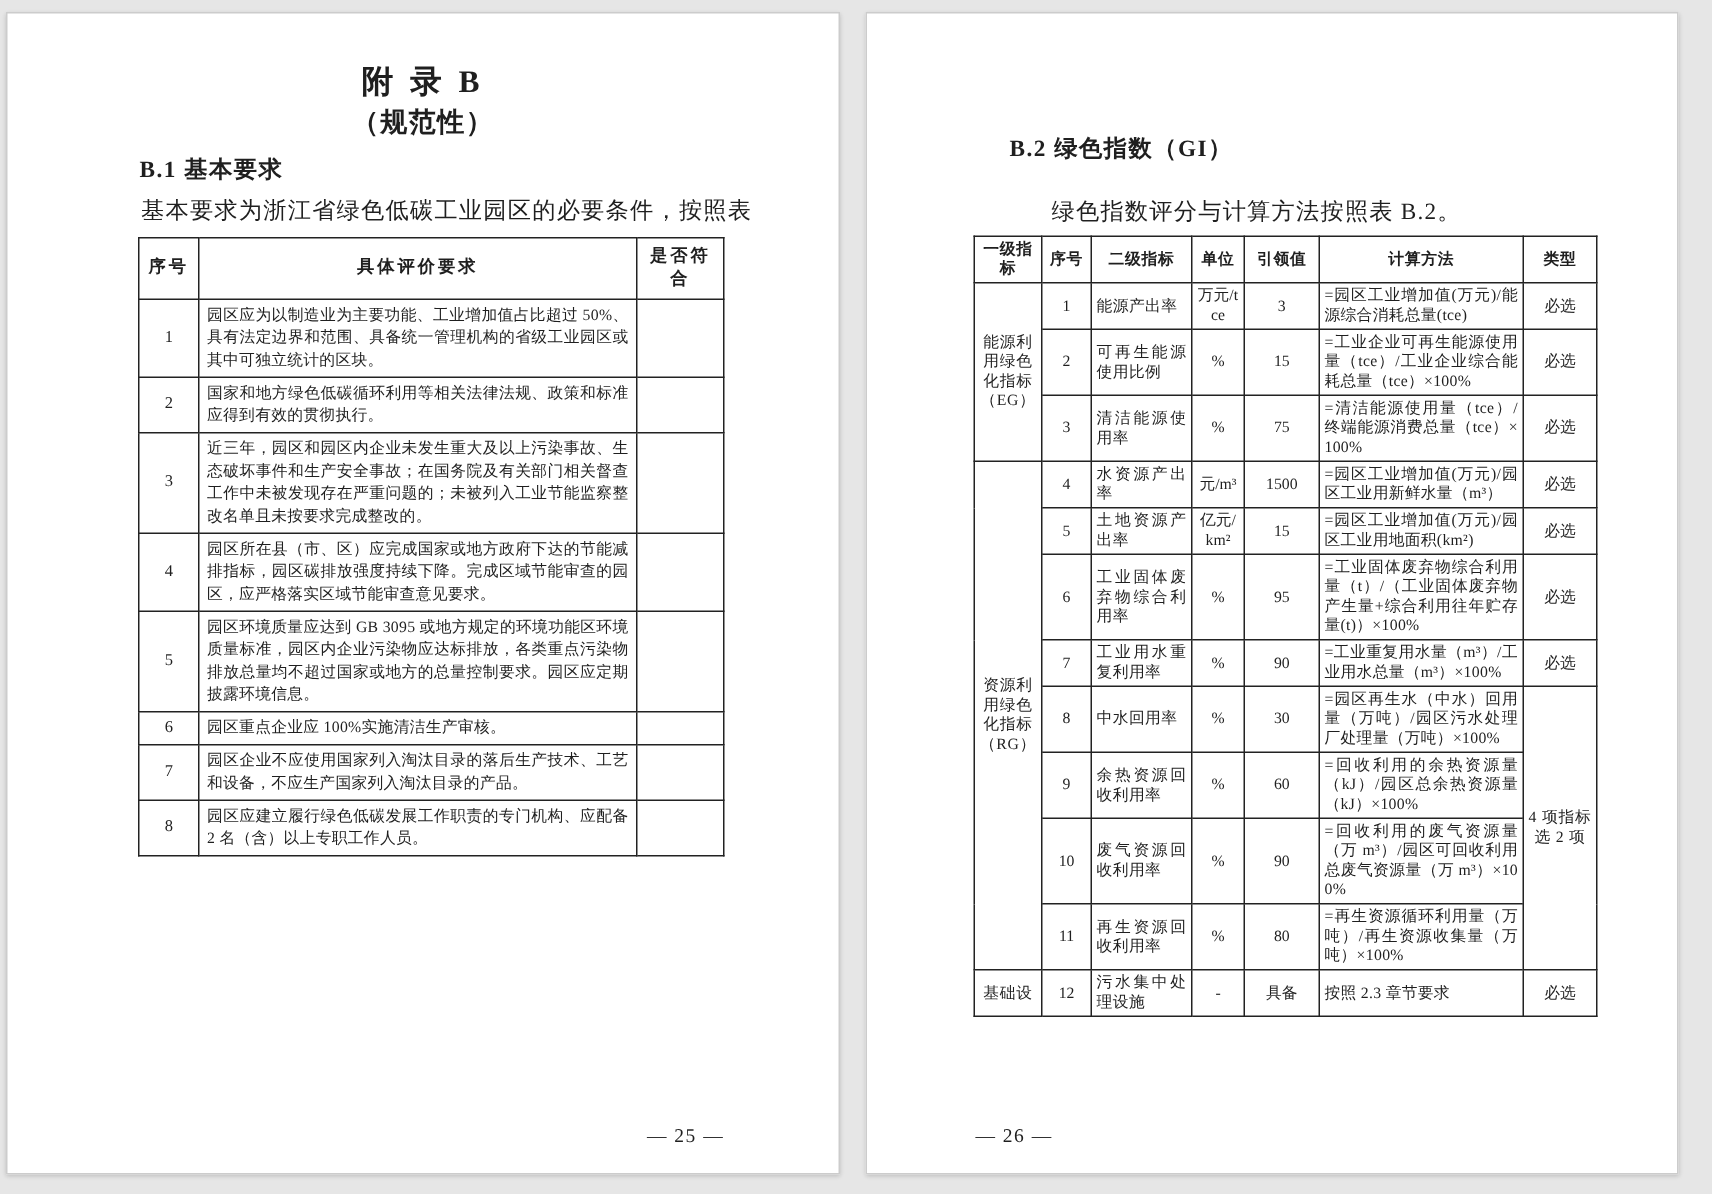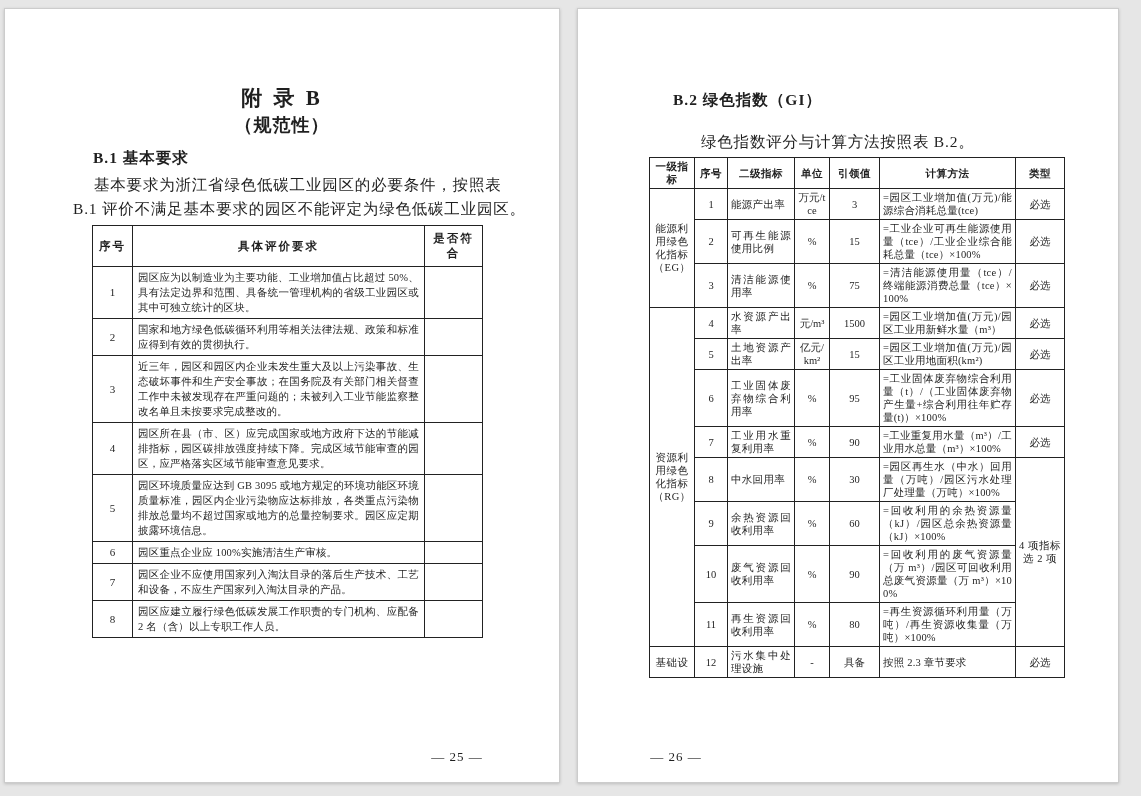--- a/index.html
+++ b/index.html
@@ -14,21 +14,21 @@
   .page {
     position:absolute; top:8px; height:775px;
     background:#ffffff;
     border:1px solid #cccccc;
     box-shadow:0 1px 3px rgba(0,0,0,0.18);
   }
   .page-left  { left:4px;   width:556px; }
   .page-right { left:577px; width:542px; }
 
   
-  .doc-title { margin-top:76px; text-align:center; font-weight:700; }
+  .doc-title { margin-top:32px; text-align:center; font-weight:700; }
   .doc-title div { line-height:27px; }
   .title-1 { font-size:21px; letter-spacing:3px; }
   .title-2 { font-size:18px; letter-spacing:1px; }
   .title-3 { font-size:21px; letter-spacing:2px; }
 
   .sec-heading { margin:8px 0 0 88px; font-size:15.5px; font-weight:700; letter-spacing:1px; line-height:21px; }
   .body-para  { margin:5px 8px 0 68px; font-size:15.5px; line-height:23.5px; letter-spacing:0.8px; }
   .body-para .indent { text-indent:21px; }
 
   .tbl-caption { margin:10px 0 0 87px; width:390px; text-align:center; font-size:14px; letter-spacing:1.5px; line-height:18px; }
@@ -68,21 +68,20 @@
 
   <div class="doc-title">
     <div class="title-1">附 录 B</div>
     <div class="title-2">（规范性）</div>
   </div>
 
   <div class="sec-heading">B.1 基本要求</div>
 
   <div class="body-para">
     <div class="indent">基本要求为浙江省绿色低碳工业园区的必要条件，按照表</div>
-    <div>B.1 评价不满足基本要求的园区不能评定为绿色低碳工业园区。</div>
   </div>
 
 
   <table class="t1">
     <colgroup>
         <col style="width:40px">
         <col style="width:292px">
         <col style="width:58px">
       </colgroup>
     <tbody>

